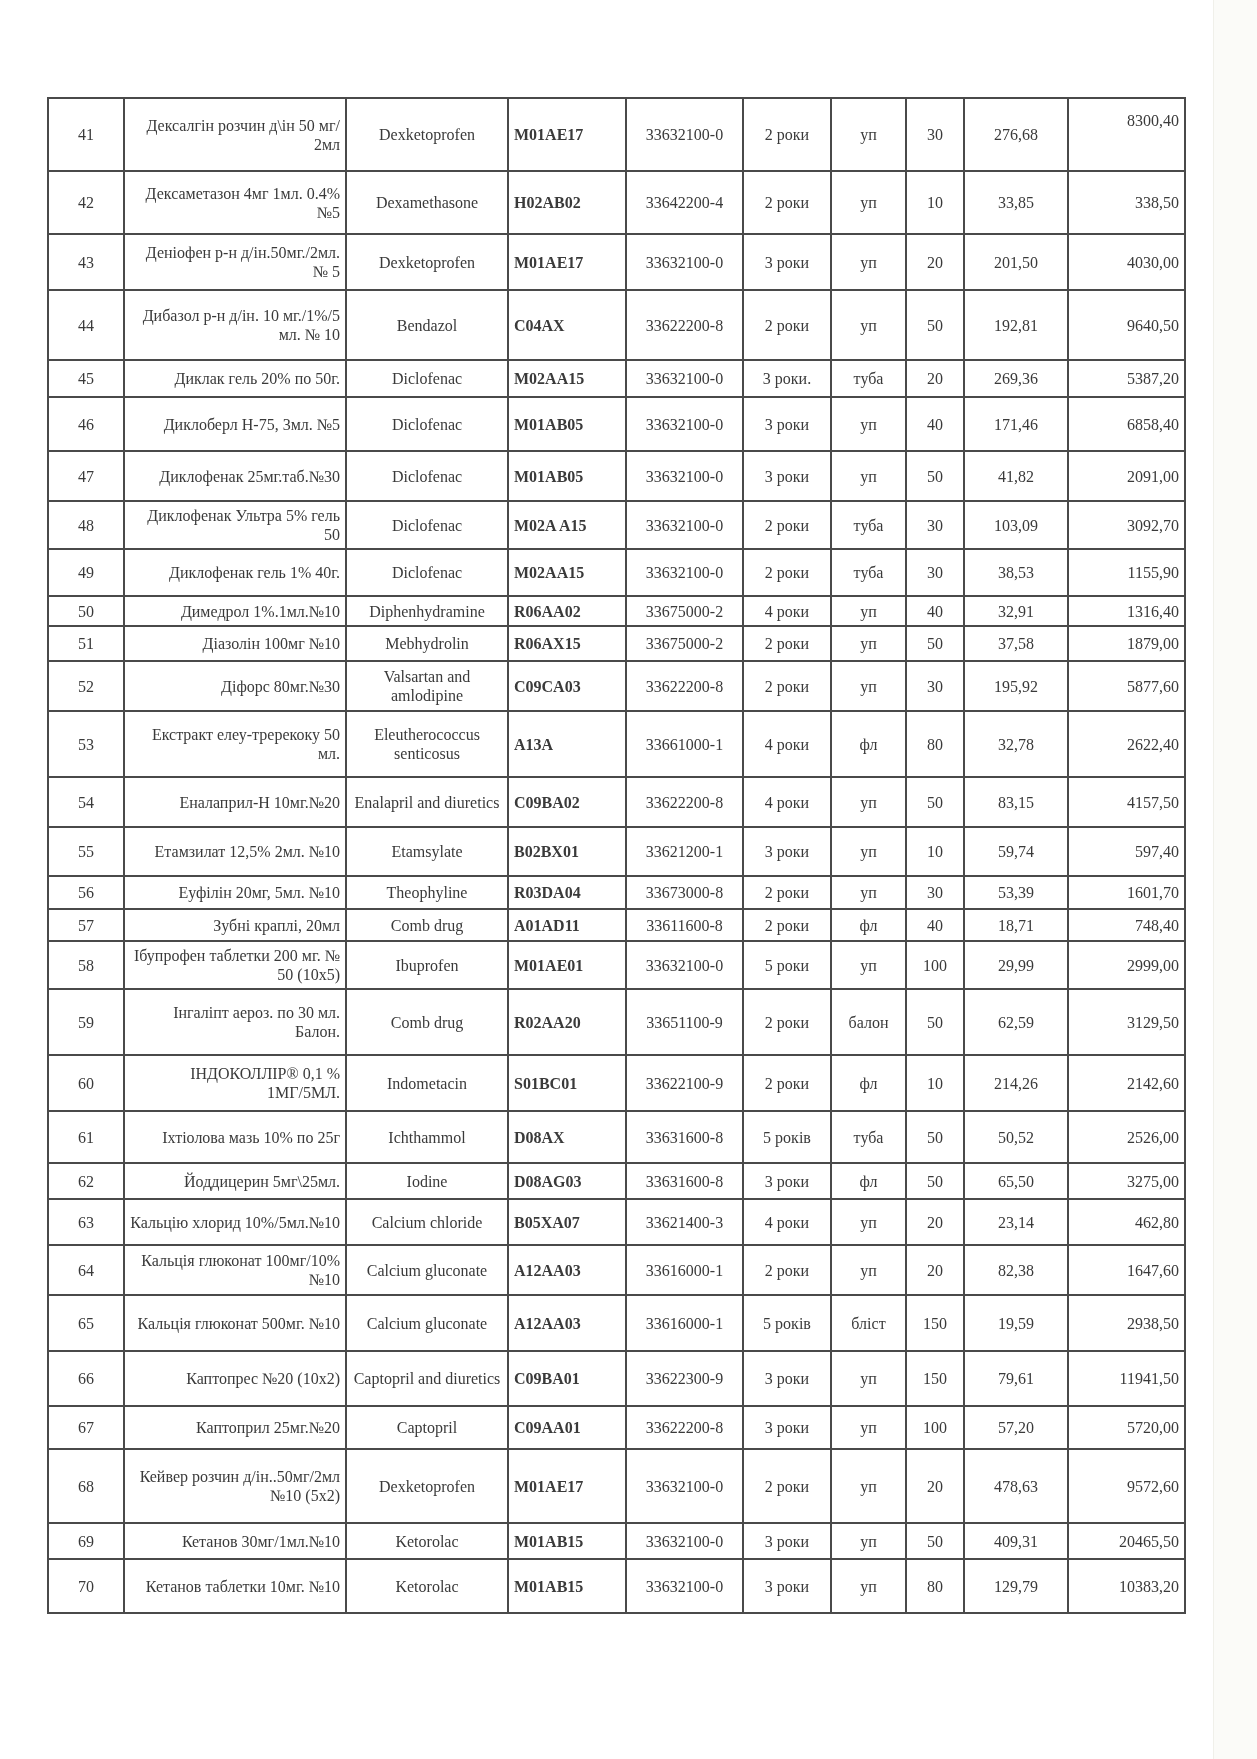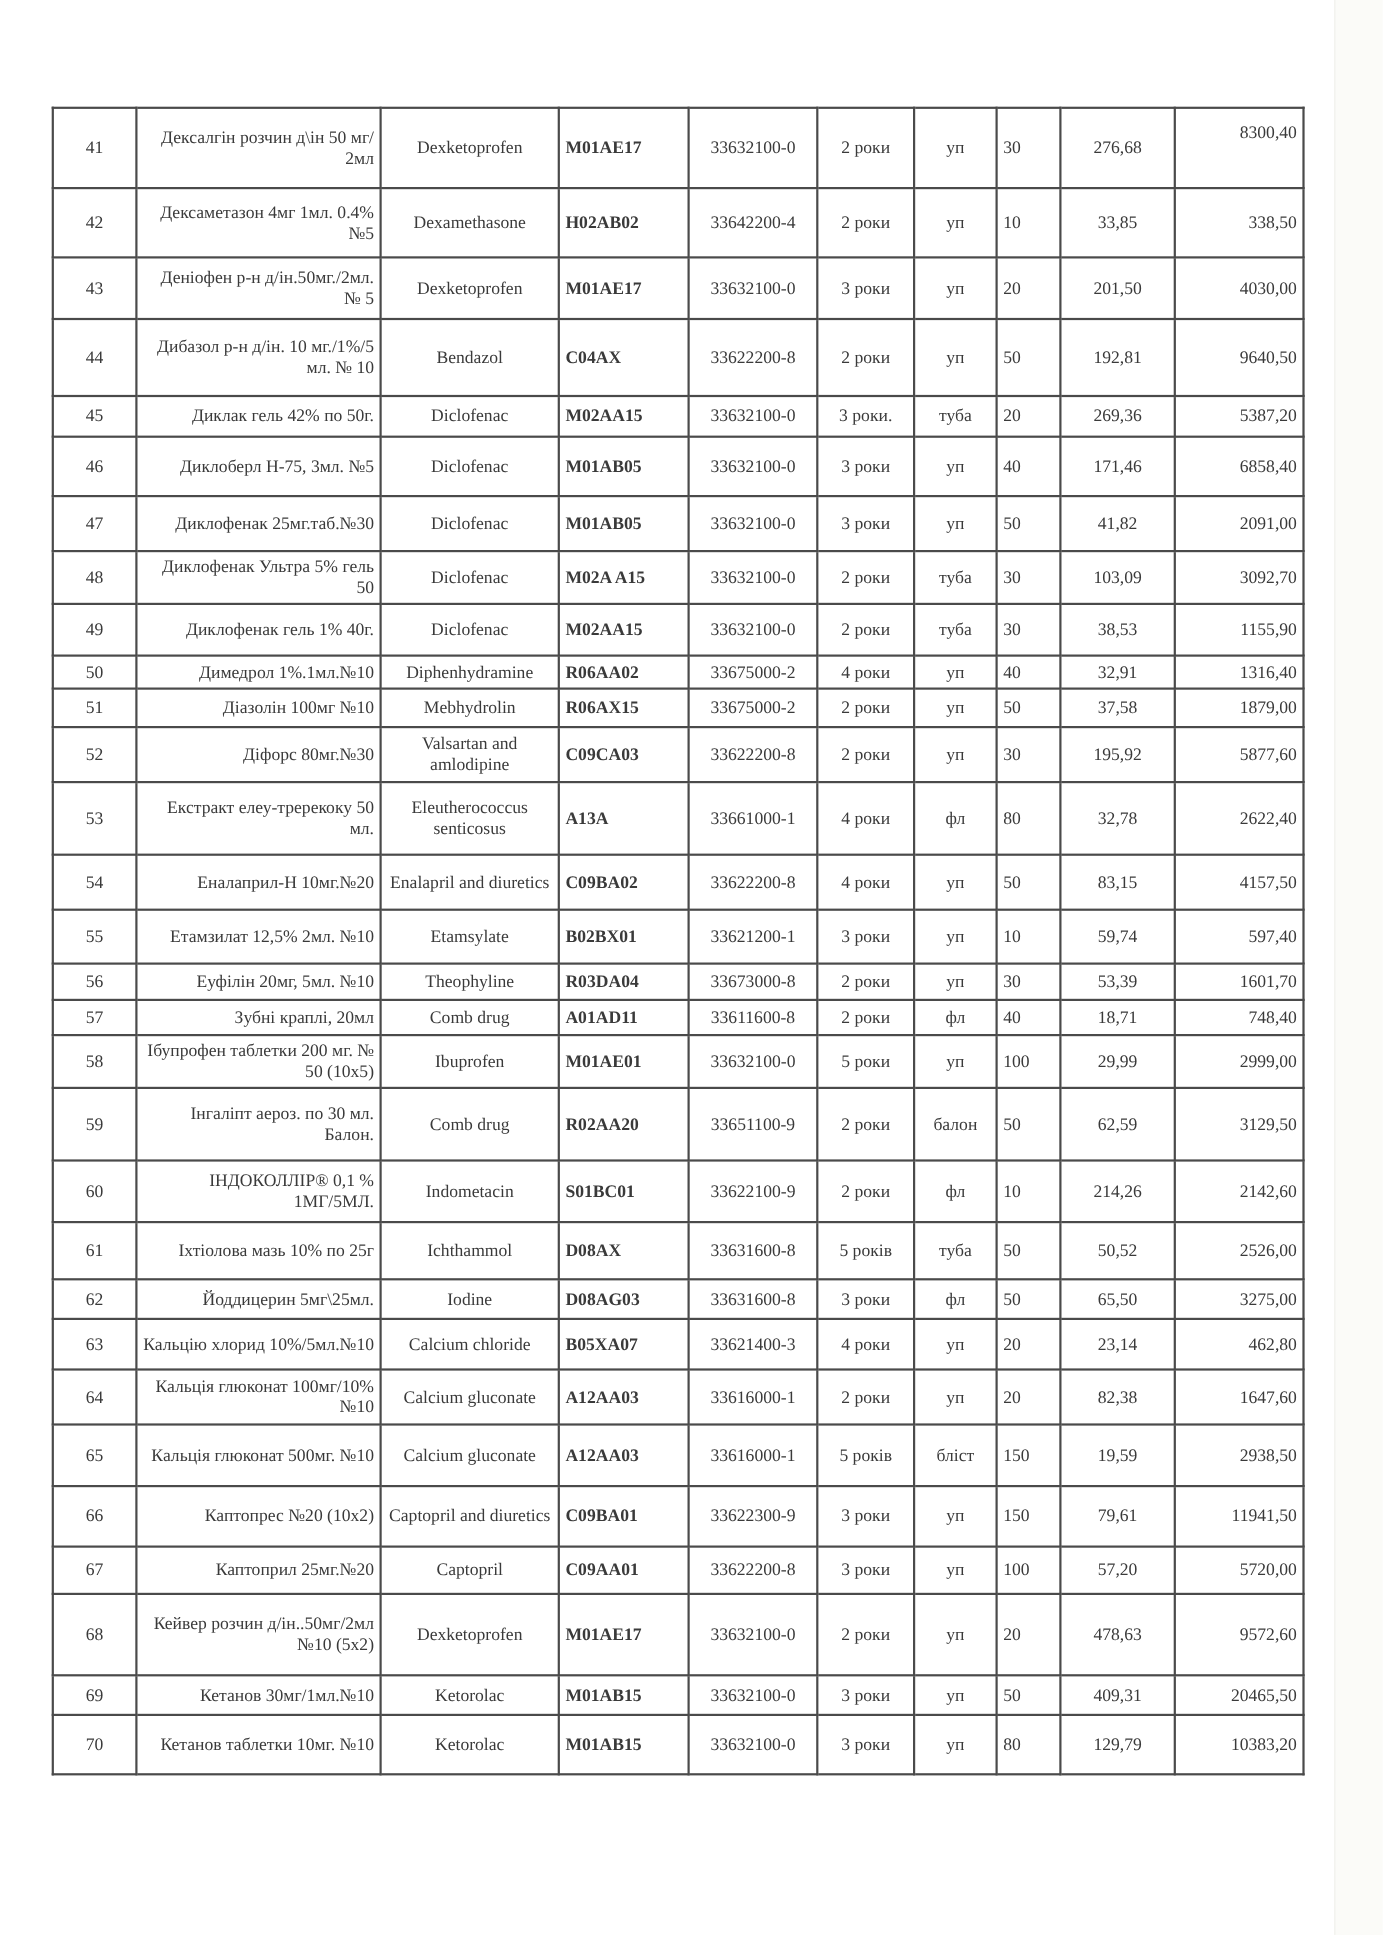--- a/index.html
+++ b/index.html
@@ -19,21 +19,21 @@
   table.drug-table td {
     border: 2px solid #4a4a4a; padding: 1px 5px; vertical-align: middle;
   }
   td.c-num { text-align: center; }
   td.c-name { text-align: right; }
   td.c-inn { text-align: center; }
   td.c-atc { text-align: left; font-weight: bold; }
   td.c-cpv { text-align: center; }
   td.c-shelf { text-align: center; }
   td.c-unit { text-align: center; }
-  td.c-qty { text-align: left; }
+  td.c-qty { text-align: center; }
   td.c-price { text-align: center; }
   td.c-total { text-align: right; padding-right: 14px; }
   .first-row td { border-top: none; }
   .first-row td.c-price, .first-row td.c-total { border-top: 2px solid #4a4a4a; }
   .first-row td.c-total { vertical-align: top; padding-top: 12px; }
 </style>
 </head>
 <body>
 
 <div class="page-edge"></div>
@@ -95,21 +95,21 @@
         <td class="c-atc">C04AX</td>
         <td class="c-cpv">33622200-8</td>
         <td class="c-shelf">2 роки</td>
         <td class="c-unit">уп</td>
         <td class="c-qty">50</td>
         <td class="c-price">192,81</td>
         <td class="c-total">9640,50</td>
       </tr>
       <tr style="height: 37px;">
         <td class="c-num">45</td>
-        <td class="c-name">Диклак гель 42% по 50г.</td>
+        <td class="c-name">Диклак гель 20% по 50г.</td>
         <td class="c-inn">Diclofenac</td>
         <td class="c-atc">M02AA15</td>
         <td class="c-cpv">33632100-0</td>
         <td class="c-shelf">3 роки.</td>
         <td class="c-unit">туба</td>
         <td class="c-qty">20</td>
         <td class="c-price">269,36</td>
         <td class="c-total">5387,20</td>
       </tr>
       <tr style="height: 54px;">

